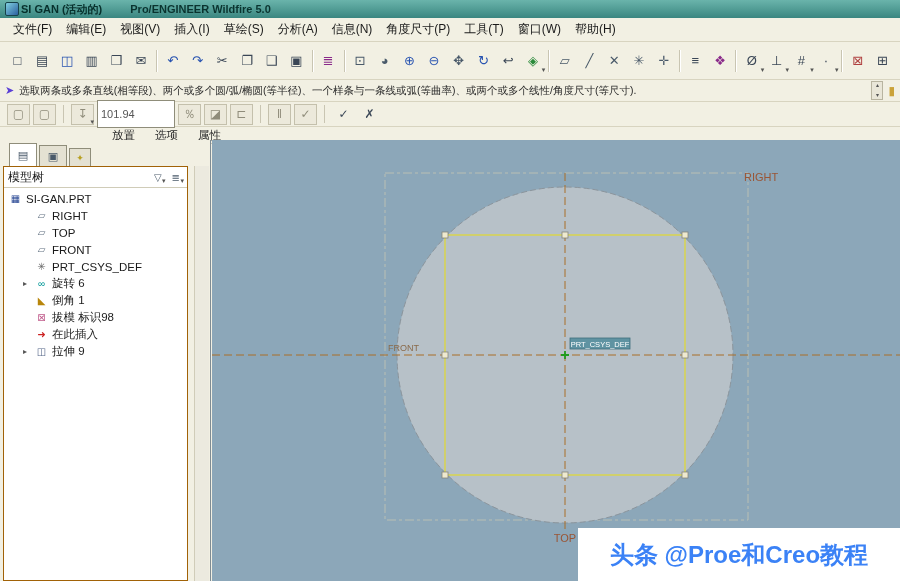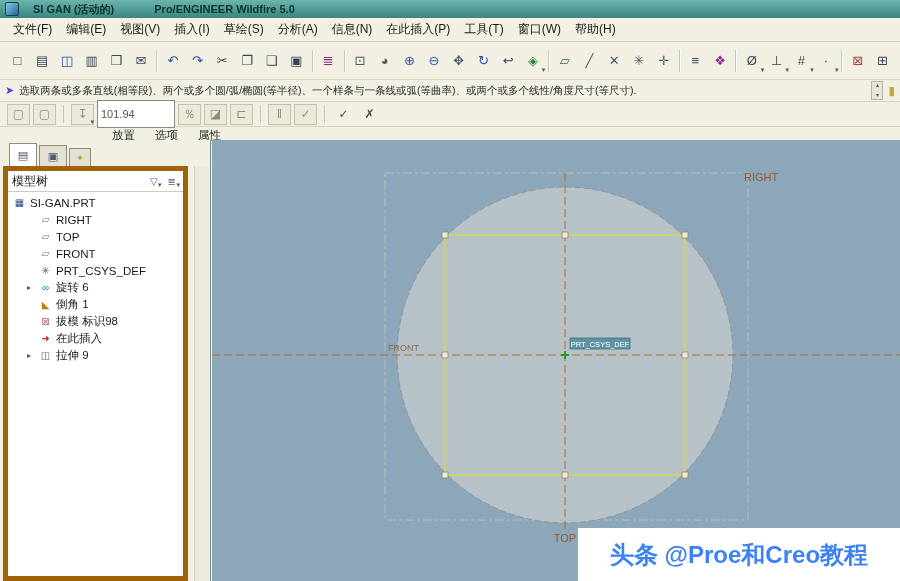--- a/index.html
+++ b/index.html
@@ -1,20 +1,20 @@
 <!DOCTYPE html>
 <html><head>
 <meta charset="utf-8">
 <style>
   html,body{margin:0;padding:0;}
   body{width:900px;height:581px;overflow:hidden;font-family:"Liberation Sans","DejaVu Sans",sans-serif;background:#f2f0e3;}
   .win{position:relative;width:900px;height:581px;}
 
   
-  .titlebar{height:18px;background:linear-gradient(#6ab4ab,#3a8680);display:flex;align-items:center;gap:14px;padding:0 5px;font-size:11px;font-weight:bold;color:#07302c;}
+  .titlebar{height:18px;background:linear-gradient(#6ab4ab,#3a8680);display:flex;align-items:center;gap:2px;padding:0 5px;font-size:11px;font-weight:bold;color:#07302c;}
   .appicon{width:12px;height:12px;background:linear-gradient(135deg,#7fd0e0,#2b5f9f);border:1px solid #16424a;border-radius:2px;}
   .title-app{margin-left:26px;font-weight:bold;color:#0a332f;}
 
   
   .menubar{height:23px;background:#f2f0e3;border-bottom:1px solid #d8d4c0;display:flex;align-items:center;padding-left:6px;font-size:12px;color:#1a1a1a;}
   .mitem{padding:2px 7px;cursor:default;}
 
   
   .toolbar{height:37px;background:#f2f0e3;border-bottom:1px solid #d8d4c0;display:flex;align-items:center;padding:0 5px;}
   .tbtn{width:23px;height:23px;display:flex;align-items:center;justify-content:center;font-size:13px;color:#3a4656;border:1px solid transparent;cursor:default;}
@@ -43,21 +43,21 @@
   .dashtabs{height:16px;background:#f2f0e3;border-bottom:1px solid #c9c5b2;display:flex;align-items:center;gap:20px;padding-left:112px;font-size:11.5px;color:#2a2a2a;}
   .dtab{cursor:default;}
 
   
   .main{position:absolute;top:140px;left:0;width:900px;height:441px;}
   .left-panel{position:absolute;left:0;top:0;width:211px;height:441px;background:#f2f0e3;border-right:1px solid #7f8c94;box-sizing:border-box;}
   .tabstrip{height:26px;display:flex;align-items:flex-end;gap:2px;padding-left:9px;}
   .ptab{width:26px;height:20px;border:1px solid #8f8d7a;border-bottom:none;background:#e4e1d2;display:flex;align-items:center;justify-content:center;font-size:11px;color:#4a5a6a;}
   .ptab.active{background:#fff;height:22px;}
   .ptab.small{width:20px;height:17px;font-size:9px;color:#b8a020;}
-  .tree-panel{position:absolute;left:3px;top:26px;width:185px;bottom:0;background:#fff;border:5px solid #a16207;box-sizing:border-box;}
+  .tree-panel{position:absolute;left:3px;top:26px;width:185px;bottom:0;background:#fff;border:1px solid #a16207;box-sizing:border-box;}
   .tree-scroll{position:absolute;left:194px;top:26px;width:14px;bottom:0;background:#eceadf;border-left:1px solid #d0ccb8;}
   .tree-header{height:20px;border-bottom:1px solid #d0ccb8;display:flex;align-items:center;padding:0 4px;font-size:12px;color:#1a1a1a;gap:4px;}
   .thbtn{margin-left:auto;font-size:10px;color:#4a5a6a;padding:0 3px;}
   .thbtn2{font-size:10px;color:#4a5a6a;padding:0 3px;}
   .tree{font-size:11.5px;color:#1a1a1a;padding-top:2px;}
   .titem{height:17px;display:flex;align-items:center;gap:4px;padding-left:5px;white-space:nowrap;cursor:default;}
   .titem.child{padding-left:19px;}
   .titem .arrow{width:8px;font-size:8px;color:#555;display:inline-block;}
   .ticon{width:13px;text-align:center;font-size:10px;}
   .ic-part{color:#1f3f8f;} .ic-plane{color:#607080;} .ic-csys{color:#6a6a6a;} .ic-revolve{color:#0a9a9a;}
@@ -82,21 +82,21 @@
   </div>
 
   <div class="menubar">
     <span class="mitem">文件(F)</span>
     <span class="mitem">编辑(E)</span>
     <span class="mitem">视图(V)</span>
     <span class="mitem">插入(I)</span>
     <span class="mitem">草绘(S)</span>
     <span class="mitem">分析(A)</span>
     <span class="mitem">信息(N)</span>
-    <span class="mitem">在此插入(P)</span>
+    <span class="mitem">角度尺寸(P)</span>
     <span class="mitem">工具(T)</span>
     <span class="mitem">窗口(W)</span>
     <span class="mitem">帮助(H)</span>
   </div>
 
   <div class="toolbar">
     <span class="tbtn">□</span>
     <span class="tbtn">▤</span>
     <span class="tbtn blue">◫</span>
     <span class="tbtn">▥</span>

